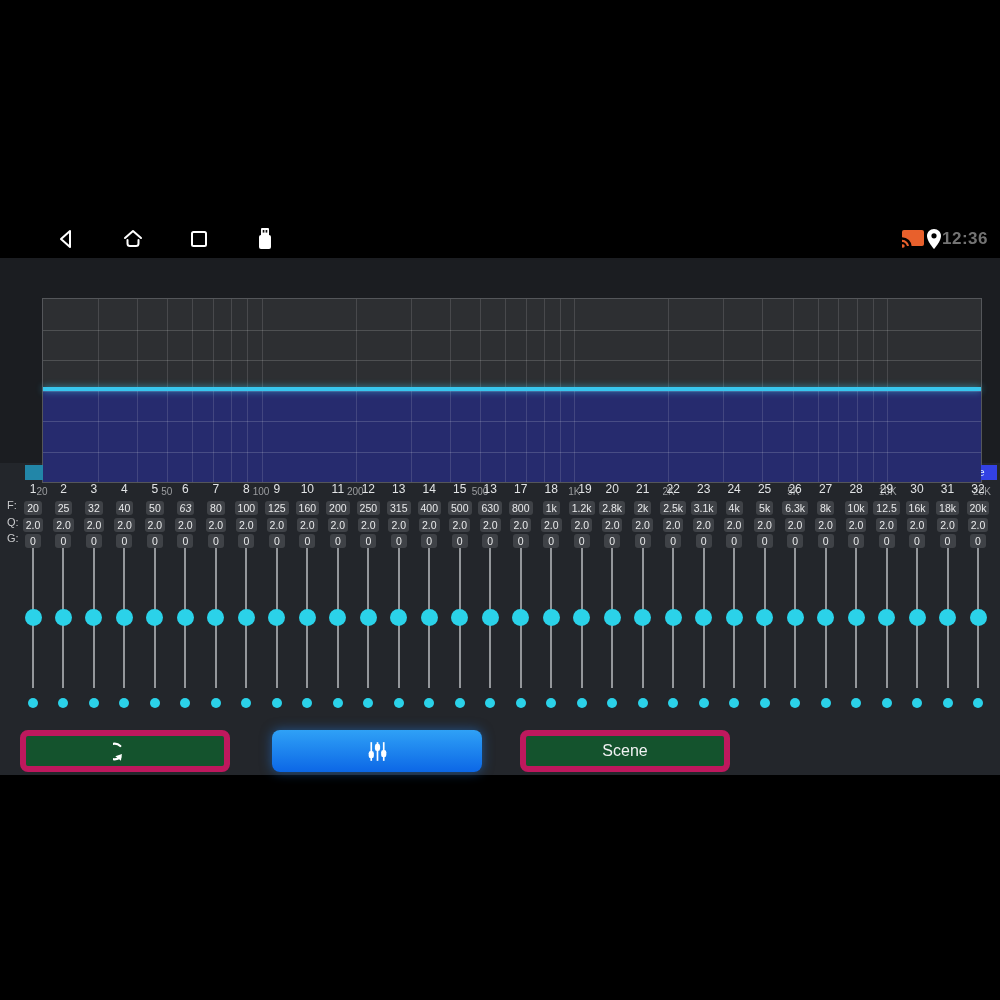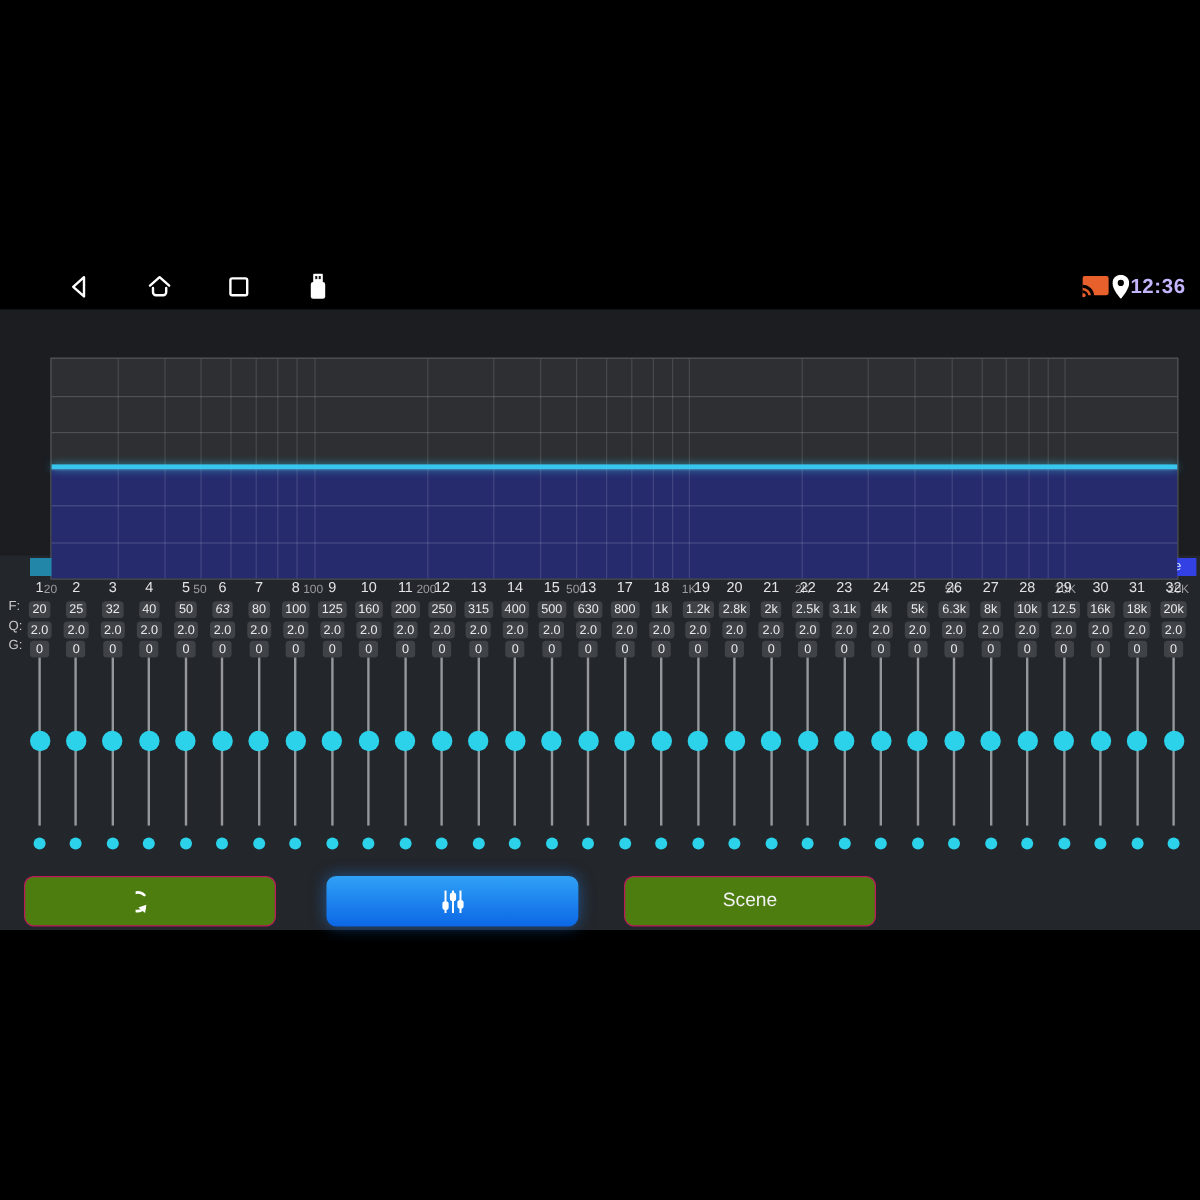--- a/index.html
+++ b/index.html
@@ -5,21 +5,21 @@
   html,body{margin:0;padding:0;}
   body{
     width:1000px;height:1000px;background:#000;position:relative;overflow:hidden;
     font-family:"Liberation Sans", sans-serif;
     -webkit-font-smoothing:antialiased;
   }
   .app{position:absolute;top:220px;left:0;width:1000px;height:555px;background:#23262b;}
   
   .statusbar{position:absolute;top:0;left:0;width:1000px;height:38px;background:#000;}
   .sb-icon{position:absolute;}
-  .sb-time{position:absolute;left:942px;top:9px;color:#c4b5fd;font-size:17px;font-weight:bold;letter-spacing:.5px;}
+  .sb-time{position:absolute;left:942px;top:9px;color:#737373;font-size:17px;font-weight:bold;letter-spacing:.5px;}
   
   .graphstrip{position:absolute;left:0;top:38px;width:1000px;height:205px;background:#1b1d21;}
   .ylabels{position:absolute;left:0;top:40px;width:37px;height:185px;}
   .ylabel{position:absolute;right:3px;transform:translateY(-50%);color:#b4b6b8;font-size:10px;}
   .plot{position:absolute;left:42px;top:40px;width:940px;height:185px;background:#2d2f32;border:1px solid #54565a;box-sizing:border-box;}
   .hgrid{position:absolute;left:0;right:0;height:1px;background:rgba(255,255,255,.16);z-index:2;}
   .vgrid{position:absolute;top:0;bottom:0;width:1px;background:rgba(255,255,255,.13);z-index:2;}
   .eq-fill{position:absolute;left:0;right:0;top:92px;bottom:0;background:#262b6e;z-index:1;}
   .eq-line{position:absolute;left:0;right:0;top:88px;height:4px;background:#38c6ee;box-shadow:0 0 7px rgba(56,198,238,.7);z-index:3;}
   .xlabels{position:absolute;left:42px;top:228px;width:940px;height:13px;}
@@ -31,21 +31,21 @@
   .rowlabel{position:absolute;left:7px;color:#c9cacc;font-size:11px;}
   .colidx{position:absolute;top:262px;width:30px;text-align:center;color:#e2e4e6;font-size:12px;}
   .boxwrap{position:absolute;width:34px;text-align:center;}
   .valbox{display:inline-block;background:#3f4247;border-radius:3px;padding:1px 3px;min-width:10px;
           color:#e9eaeb;font-size:10.5px;line-height:12px;}
   
   .track{position:absolute;top:328px;width:2px;height:140px;background:#94979b;}
   .handle{position:absolute;top:389px;width:17px;height:17px;border-radius:50%;background:#2bd2e9;z-index:2;}
   .dot{position:absolute;top:478px;width:10px;height:10px;border-radius:50%;background:#2bd2e9;}
   
-  .btn{position:absolute;top:510px;height:42px;background:#4d7c0f;border:1px solid #be185d;border-radius:8px;
+  .btn{position:absolute;top:510px;height:42px;background:#14532d;border:6px solid #be185d;border-radius:8px;
        box-sizing:border-box;display:flex;align-items:center;justify-content:center;
        color:#f1f2f3;font-size:16px;cursor:pointer;}
   .btn-eq{background:linear-gradient(180deg,#2fa1f6 0%,#0c67e6 100%);border:none;
           box-shadow:0 0 12px rgba(32,130,240,.5);}
 </style>
 </head>
 <body>
 
 <div class="app">
 

